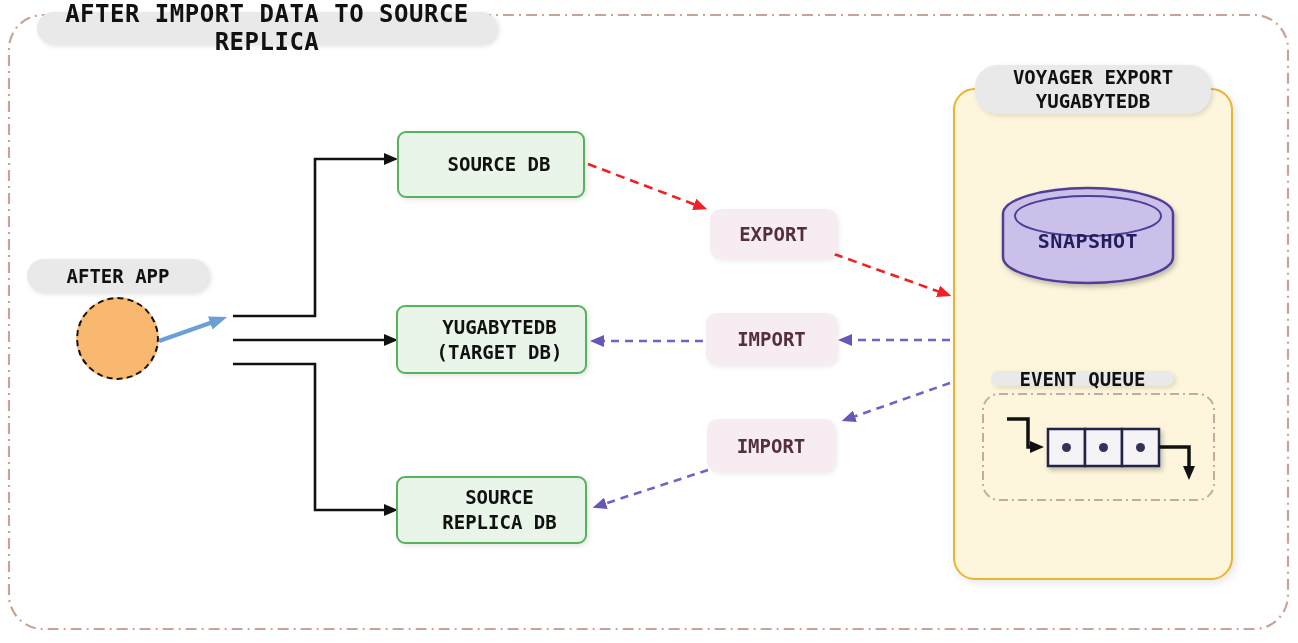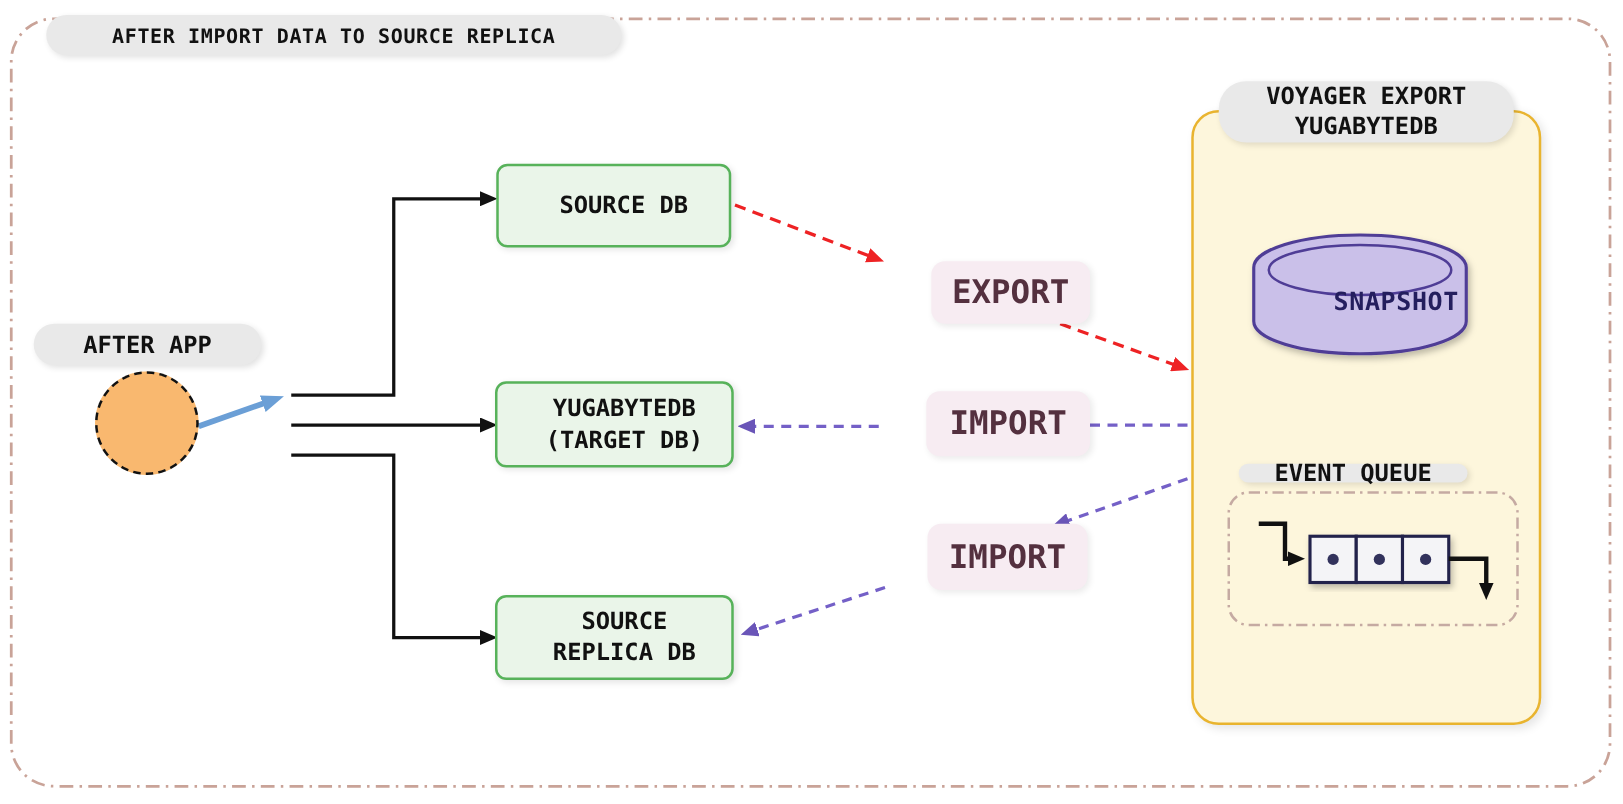--- a/index.html
+++ b/index.html
@@ -6,55 +6,54 @@
   .canvas{
     position:relative;width:1298px;height:643px;background:#ffffff;overflow:hidden;
     font-family:"DejaVu Sans Mono","Liberation Mono",monospace;font-weight:bold;color:#111;
   }
   .layer-svg{position:absolute;left:0;top:0;z-index:2;}
   .pill{
     position:absolute;z-index:3;background:var(--pill-bg);border-radius:17px;
     display:flex;align-items:center;justify-content:center;text-align:center;
     box-shadow:2px 2px 5px rgba(0,0,0,0.12);
   }
-  .pill.title{left:37px;top:12px;width:460px;height:32px;font-size:16px;letter-spacing:0.5px;}
+  .pill.title{left:37px;top:12px;width:460px;height:32px;font-size:24px;letter-spacing:0.5px;}
   .pill.user-app{left:27px;top:259px;width:182px;height:33px;font-size:19px;}
   .pill.voyager-title{left:975px;top:65px;width:236px;height:49px;font-size:19px;line-height:1.25;border-radius:22px;flex-direction:column;text-align:center;}
   .pill.event-queue{left:991px;top:371px;width:183px;height:15px;font-size:19px;}
   .user-circle{
     position:absolute;z-index:3;left:76px;top:297px;width:83px;height:83px;border-radius:50%;
     background:var(--user-app-fill);border:2.5px dashed #111;box-sizing:border-box;
   }
   .node{
     position:absolute;z-index:3;background:var(--node-fill);border:2px solid var(--node-border);
     border-radius:9px;display:flex;flex-direction:column;align-items:center;justify-content:center;
     font-size:19px;line-height:1.3;box-shadow:2px 2px 5px rgba(0,0,0,0.10);
     box-sizing:border-box;
     padding-left:16px;
   }
   .node.source-db{left:397px;top:131px;width:188px;height:67px;}
   .node.target-db{left:396px;top:305px;width:191px;height:69px;}
   .node.source-replica{left:396px;top:476px;width:191px;height:68px;}
   .arrow-label{
     position:absolute;z-index:3;background:var(--label-fill);color:var(--label-text);
-    border-radius:11px;display:flex;align-items:center;justify-content:center;font-size:26px;
+    border-radius:11px;display:flex;align-items:center;justify-content:center;font-size:19px;
     box-shadow:2px 2px 5px rgba(0,0,0,0.08);
-    margin-left:35px;
   }
   .arrow-label.export{left:710px;top:209px;width:127px;height:50px;}
   .arrow-label.import-mid{left:706px;top:313px;width:131px;height:52px;}
   .arrow-label.import-low{left:707px;top:419px;width:128px;height:53px;}
   .voyager-box{
     position:absolute;z-index:1;left:953px;top:88px;width:280px;height:492px;border-radius:22px;
     background:var(--container-fill);border:2.5px solid var(--container-border);box-sizing:border-box;
     box-shadow:3px 3px 8px rgba(0,0,0,0.10);
   }
   .snapshot-text{
     position:absolute;z-index:3;left:1003px;top:229px;width:170px;text-align:center;
-    font-size:20px;color:var(--snapshot-text);letter-spacing:0.5px;margin-left:29px;
+    font-size:20px;color:var(--snapshot-text);letter-spacing:0.5px;
   }
   
   .s-black{stroke:var(--black-line);fill:none;}
   .s-red{stroke:var(--red-arrow);fill:none;}
   .s-purple{stroke:var(--purple-arrow);fill:none;}
   .s-blue{stroke:var(--blue-arrow);fill:none;}
   .s-outer{stroke:var(--outer-border);fill:none;}
   .s-queuebox{stroke:var(--queue-dashed-border);fill:none;}
   .cyl{fill:var(--cylinder-fill);stroke:var(--cylinder-border);}
   .qsq{fill:#f4f4f7;stroke:#23234b;}

